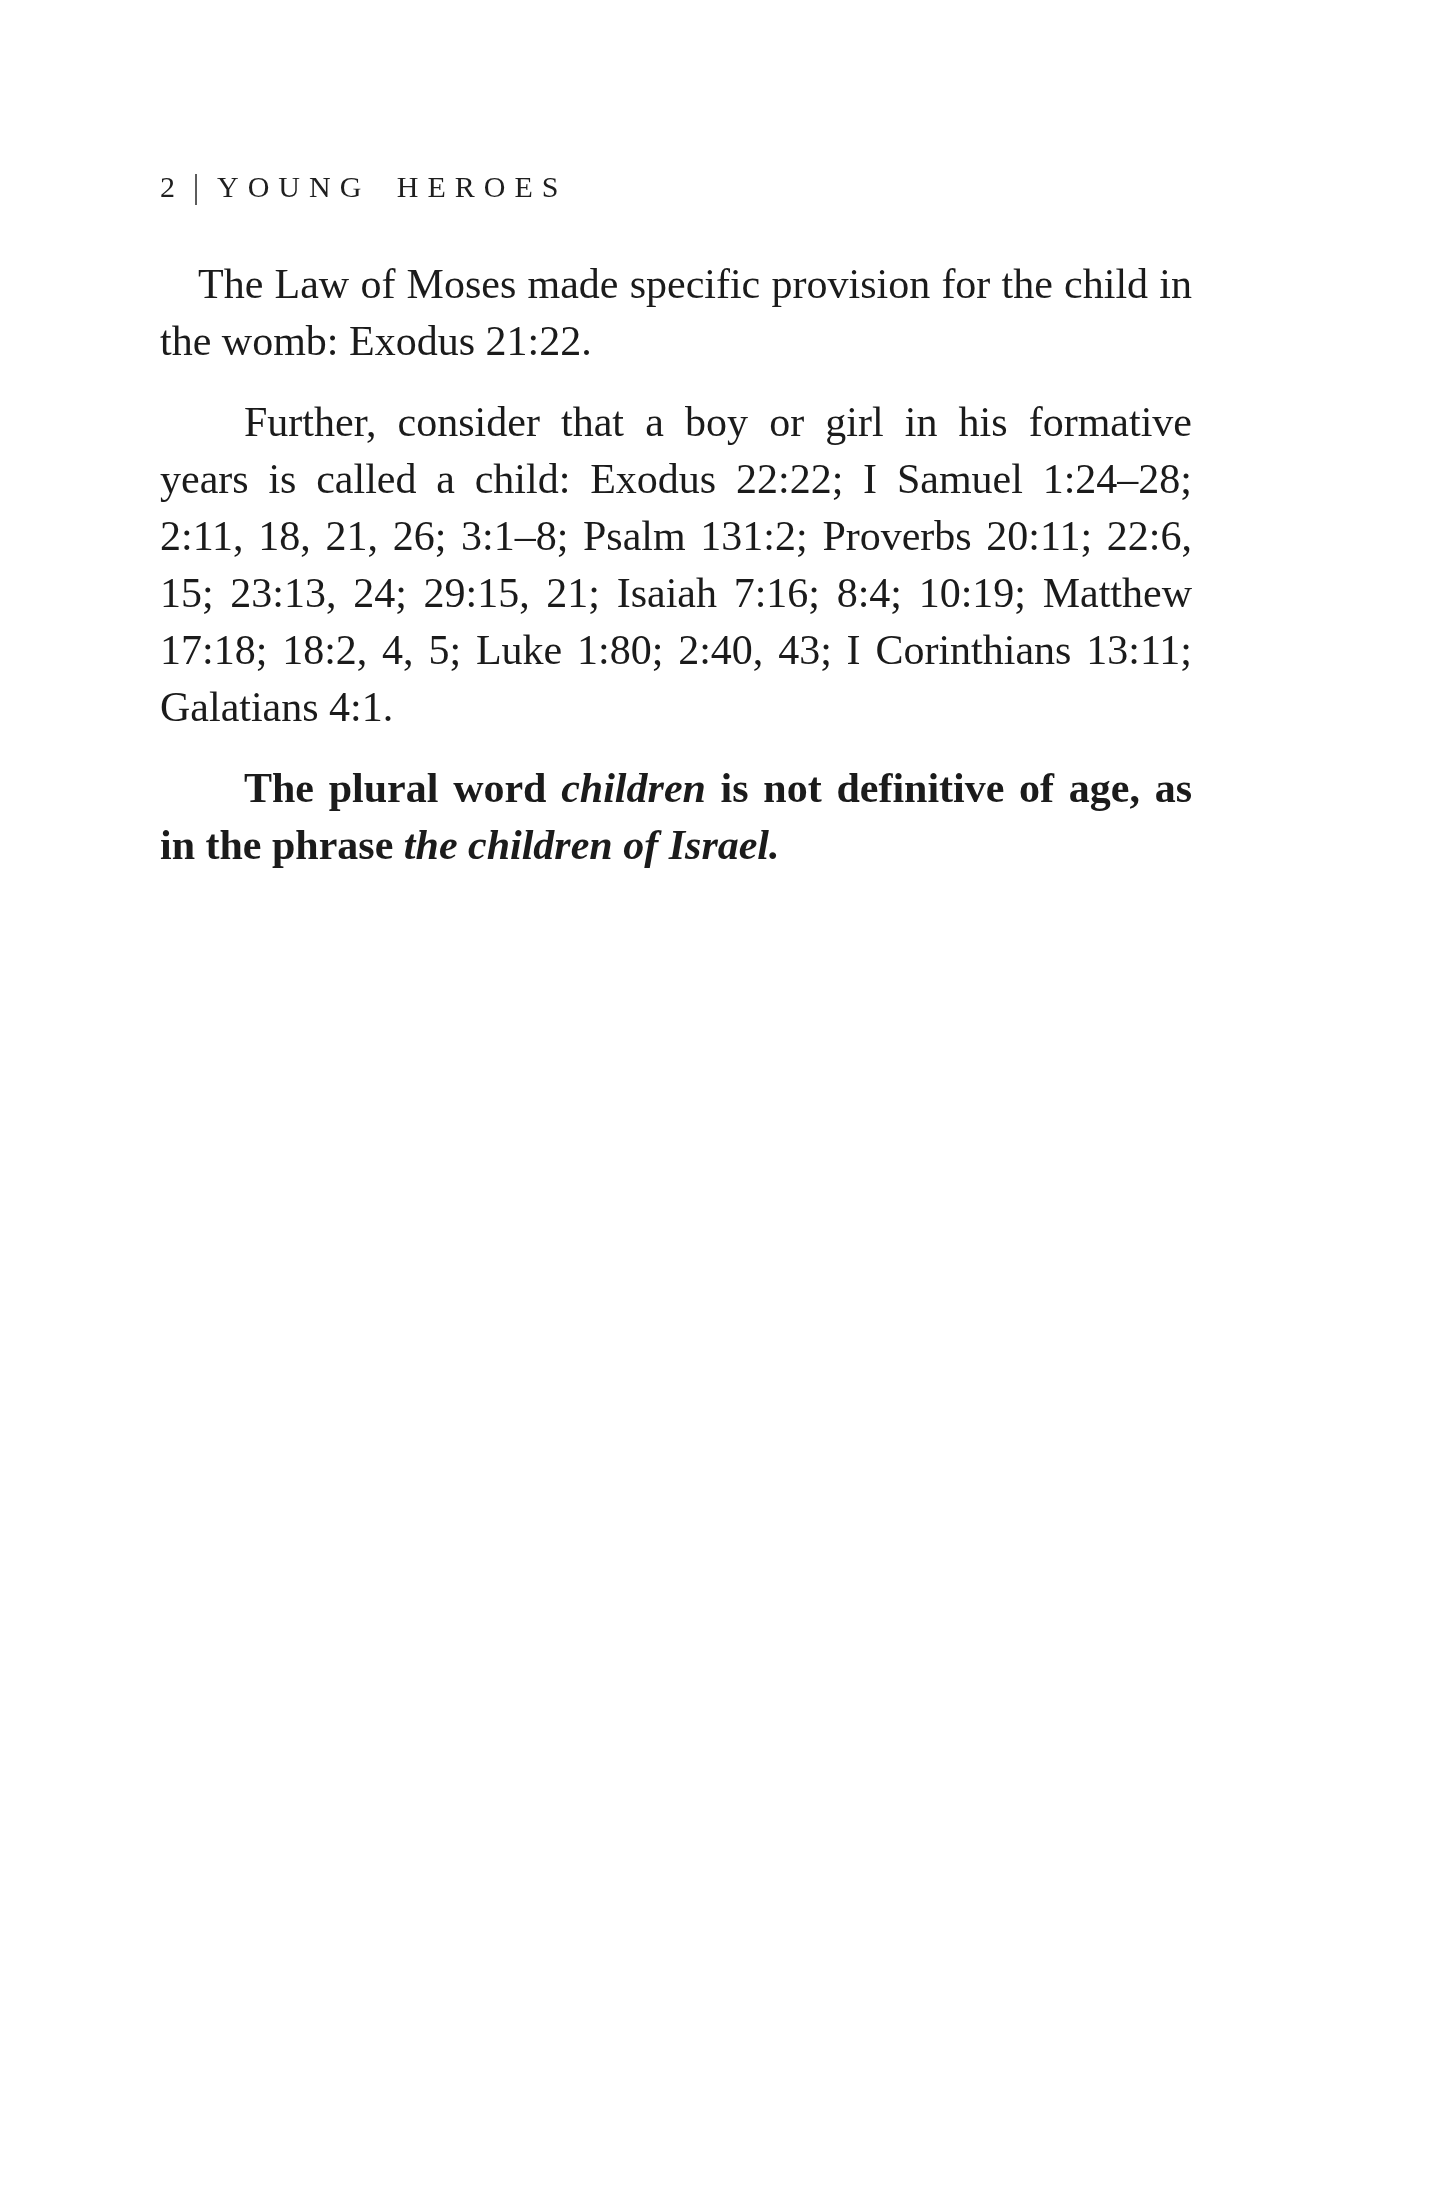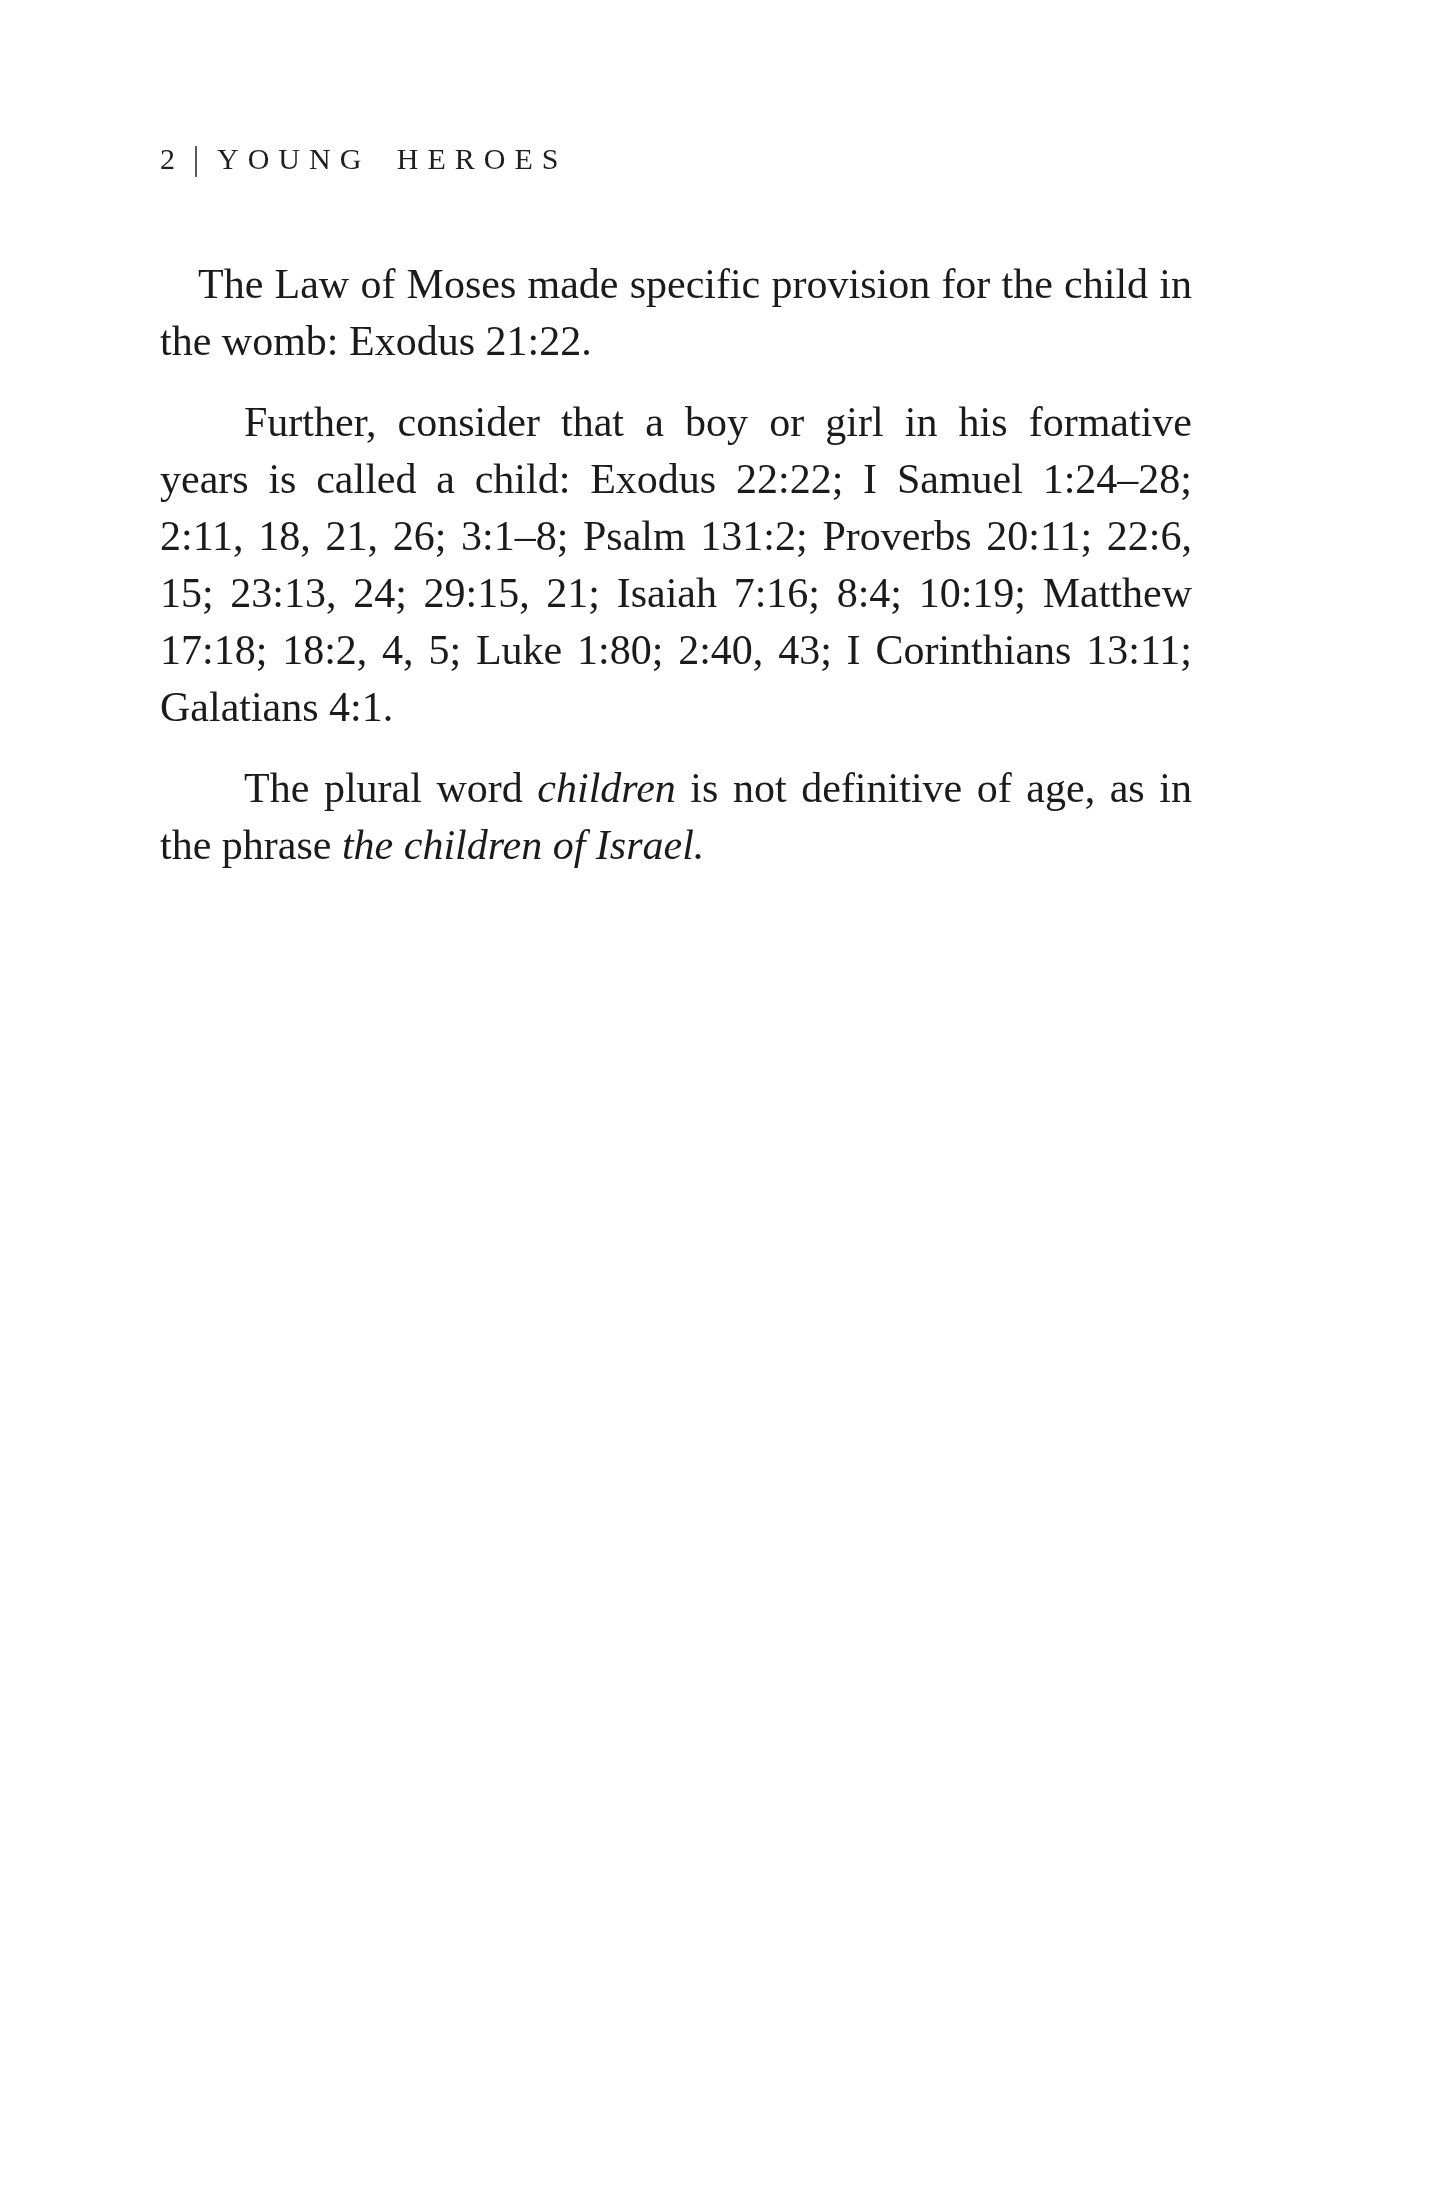--- a/index.html
+++ b/index.html
@@ -31,40 +31,42 @@
     margin-right: 18px;
   }
   .running-head .separator {
     font-weight: 400;
     margin-right: 18px;
     transform: scaleY(1.1);
   }
   .running-head .head-title {
     letter-spacing: 9px;
     word-spacing: 10px;
+    margin-top: 28px;
   }
   .body-text {
     position: absolute;
     left: 160px;
     top: 256px;
     width: 1032px;
     font-size: 42px;
     line-height: 57px;
     text-align: justify;
     text-justify: inter-word;
   }
   .body-text p {
     margin: 0 0 24px 0;
     text-indent: 84px;
   }
   .body-text p.first-para {
     text-indent: 38px;
   }
   .body-text p:last-child {
     margin-bottom: 12px;
+    font-weight: bold;
   }
   .run-italic {
     font-style: italic;
   }
 </style>
 </head>
 <body>
 
 <div class="page">
 

